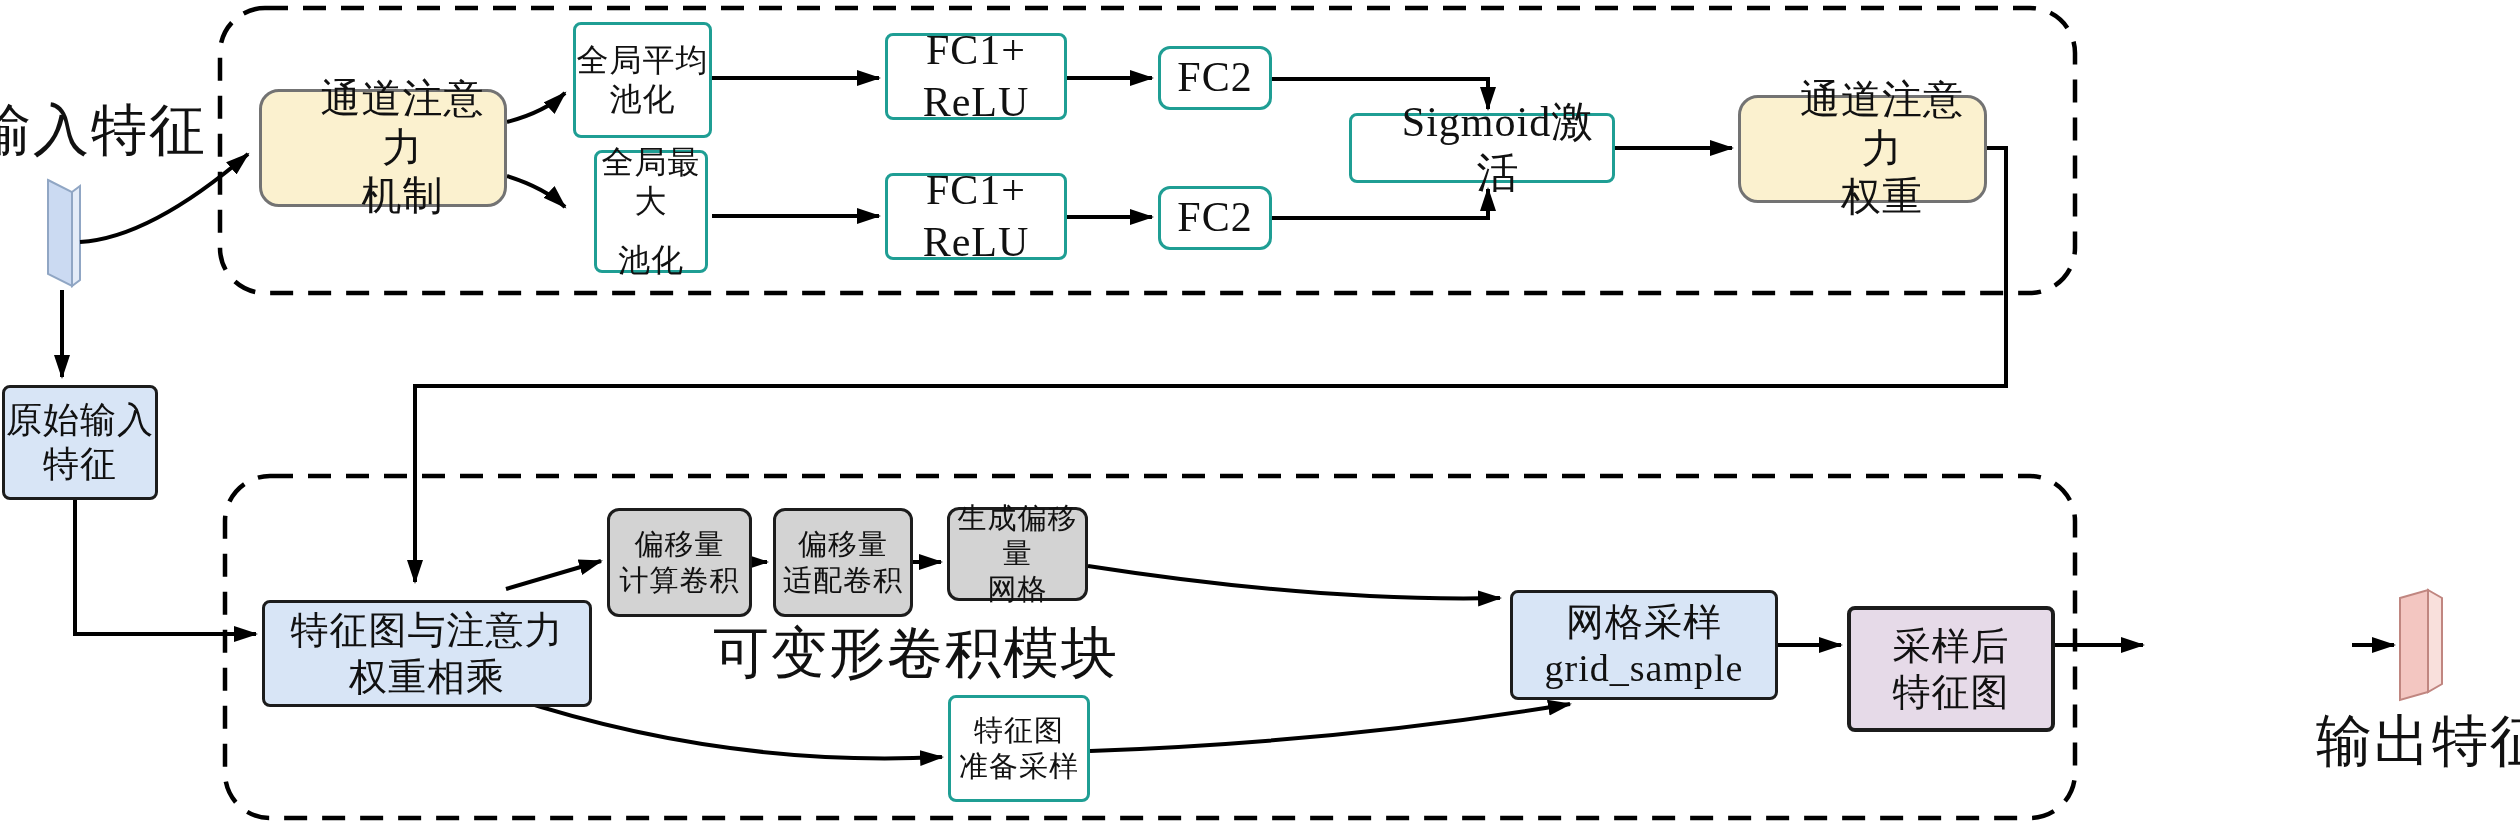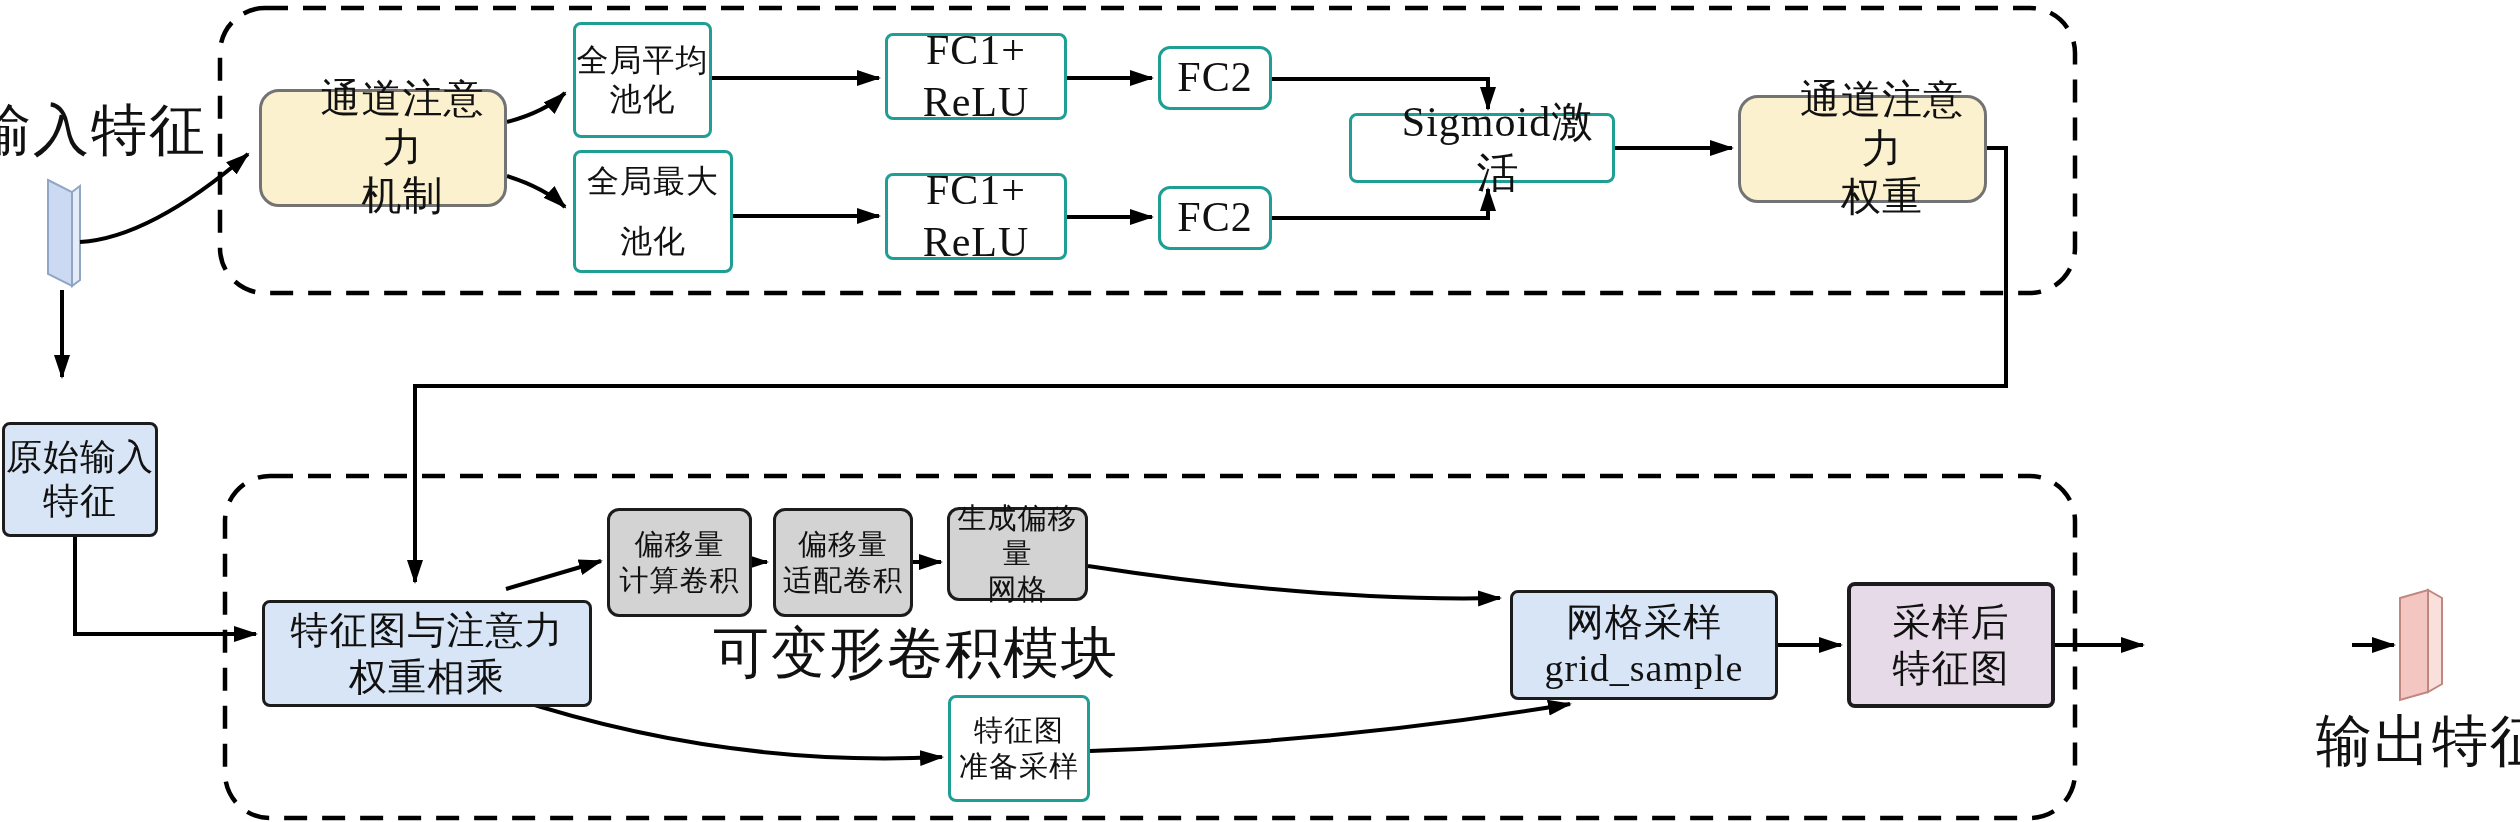--- a/index.html
+++ b/index.html
@@ -9,21 +9,21 @@
   }
   #wires{position:absolute;left:0;top:0;width:2520px;height:822px;}
   .node{
     position:absolute;display:flex;flex-direction:column;align-items:center;justify-content:center;
     text-align:center;line-height:1.22;box-sizing:border-box;border-radius:8px;
     font-size:40px;letter-spacing:1px;
   }
   .yellow{background:var(--yellow);border:3px solid #737373;padding-left:39px;}
   .blue{background:var(--blue);border:3px solid #1c1c1c;}
   .gray{background:var(--gray);border:3px solid #1c1c1c;border-radius:12px;}
-  .purple{background:var(--purple);border:4px solid #1c1c1c;}
+  .purple{background:var(--purple);border:4px solid #1c1c1c;margin-top:24px;}
   .teal{background:#ffffff;border:3.5px solid var(--teal);}
   .lbl{
     position:absolute;display:flex;align-items:center;justify-content:center;text-align:center;
     font-size:56px;letter-spacing:2px;white-space:nowrap;
   }
   .f30{font-size:29px;}
   .f32{font-size:32px;}
   .f36{font-size:36px;}
   .f38{font-size:38px;}
   .f42{font-size:42px;}
@@ -86,21 +86,21 @@
   <div class="node yellow" style="left:259px;top:89px;width:248px;height:118px;border-radius:20px;">
     <span>通道注意力</span>
     <span>机制</span>
   </div>
 
   <div class="node teal f32" style="left:573px;top:22px;width:139px;height:116px;">
     <span>全局平均</span>
     <span>池化</span>
   </div>
 
-  <div class="node teal f32" style="left:573px;top:150px;width:160px;height:123px;gap:20px;">
+  <div class="node teal f32" style="left:594px;top:150px;width:114px;height:123px;gap:20px;">
     <span>全局最大</span>
     <span>池化</span>
   </div>
 
   <div class="node teal f42" style="left:885px;top:33px;width:182px;height:87px;">
     <span>FC1+</span>
     <span>ReLU</span>
   </div>
 
   <div class="node teal f42" style="left:1158px;top:46px;width:114px;height:64px;border-radius:12px;">
@@ -118,21 +118,21 @@
 
   <div class="node teal f42" style="left:1349px;top:113px;width:266px;height:70px;padding-left:32px;">
     <span>Sigmoid激活</span>
   </div>
 
   <div class="node yellow" style="left:1738px;top:95px;width:249px;height:108px;border-radius:20px;">
     <span>通道注意力</span>
     <span>权重</span>
   </div>
 
-  <div class="node blue f36" style="left:2px;top:385px;width:156px;height:115px;margin-top:37px;">
+  <div class="node blue f36" style="left:2px;top:385px;width:156px;height:115px;">
     <span>原始输入</span>
     <span>特征</span>
   </div>
 
   <div class="node blue f38" style="left:262px;top:588px;width:330px;height:107px;margin-top:12px;">
     <span>特征图与注意力</span>
     <span>权重相乘</span>
   </div>
 
   <div class="node gray f30" style="left:607px;top:508px;width:145px;height:109px;">

